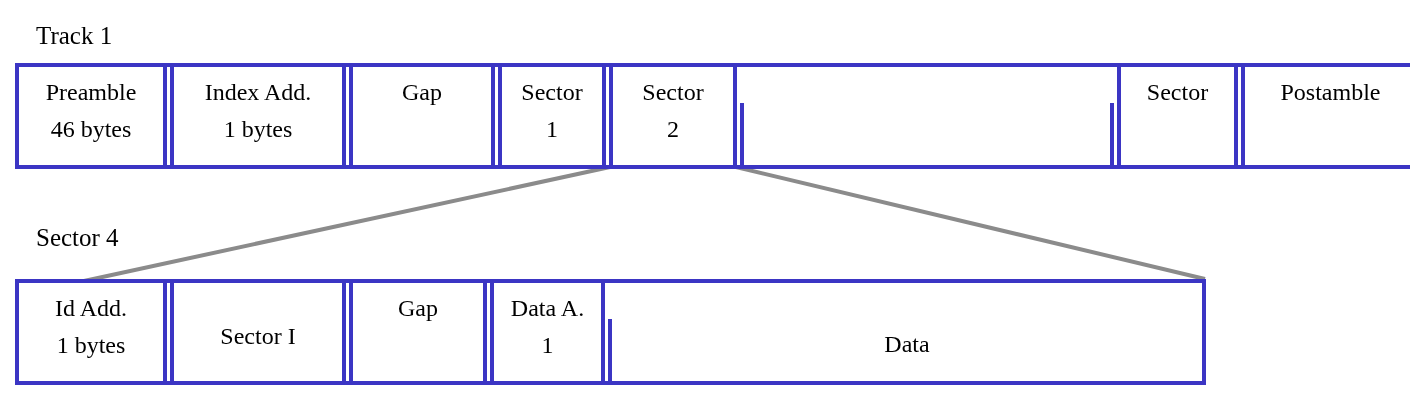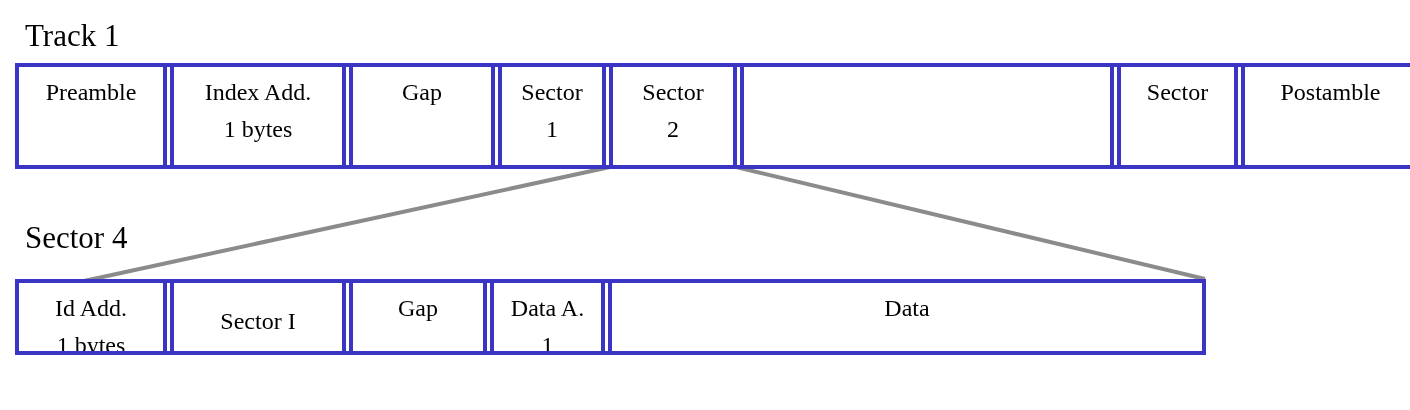--- a/index.html
+++ b/index.html
@@ -6,60 +6,60 @@
   body {
     width: 1410px; height: 410px;
     background: #ffffff;
     font-family: "Liberation Serif", serif;
     color: #000000;
     position: relative;
     overflow: hidden;
   }
   .title {
     position: absolute;
-    left: 25px;
-    font-size: 31px;
+    left: 36px;
+    font-size: 25px;
     line-height: 36px;
     white-space: nowrap;
     font-family: Liberation Serif, serif;
   }
   .track-title  { top: 18px; }
   .sector-title { top: 220px; }
 
   .row {
     position: absolute;
     display: flex;
     gap: 3px;
     box-sizing: border-box;
     border: 4px solid #3b35c4;
     background: #ffffff;
   }
   .track-row  { left: 15px; top: 63px;  width: 1405px; height: 106px; }
-  .sector-row { left: 15px; top: 279px; width: 1191px; height: 76px; }
+  .sector-row { left: 15px; top: 279px; width: 1191px; height: 106px; }
 
   .cell {
     box-sizing: border-box;
     flex: 0 0 auto;
     border-left: 4px solid #3b35c4;
     border-right: 4px solid #3b35c4;
     text-align: center;
     font-size: 24px;
     line-height: 37px;
     padding-top: 7px;
     overflow: hidden;
   }
   .cell:first-child { border-left: none; }
   .cell:last-child  { border-right: none; }
   .cell.vcenter {
     display: flex;
     flex-direction: column;
     justify-content: center;
     padding-top: 8px;
   }
-  .cell.flex1 { flex: 1 1 auto; }
+  .cell.flex1 { flex: 1 1 auto; margin-top: 36px; }
 
   .w108 { width: 108px; } .w115 { width: 115px; } .w119 { width: 119px; }
   .w121 { width: 121px; } .w128 { width: 128px; } .w138 { width: 138px; }
   .w146 { width: 146px; } .w148 { width: 148px; } .w175 { width: 175px; }
   .w176 { width: 176px; }
 
   .connectors {
     position: absolute;
     left: 0; top: 0;
     width: 1410px; height: 410px;
@@ -74,20 +74,21 @@
   <svg class="connectors" viewBox="0 0 1410 410" xmlns="http://www.w3.org/2000/svg">
     <line x1="610" y1="167" x2="84" y2="281" stroke="#8b8b8b" stroke-width="4"></line>
     <line x1="736" y1="167" x2="1205" y2="279" stroke="#8b8b8b" stroke-width="4"></line>
   </svg>
 
   <div class="title track-title">Track 1</div>
 
   <div class="row track-row">
     <div class="cell w148">
       <div>Preamble</div>
+      <div>46 bytes</div>
     </div>
     <div class="cell w176">
       <div>Index Add.</div>
       <div>1 bytes</div>
     </div>
     <div class="cell w146">
       <div>Gap</div>
     </div>
     <div class="cell w108">
       <div>Sector</div>

